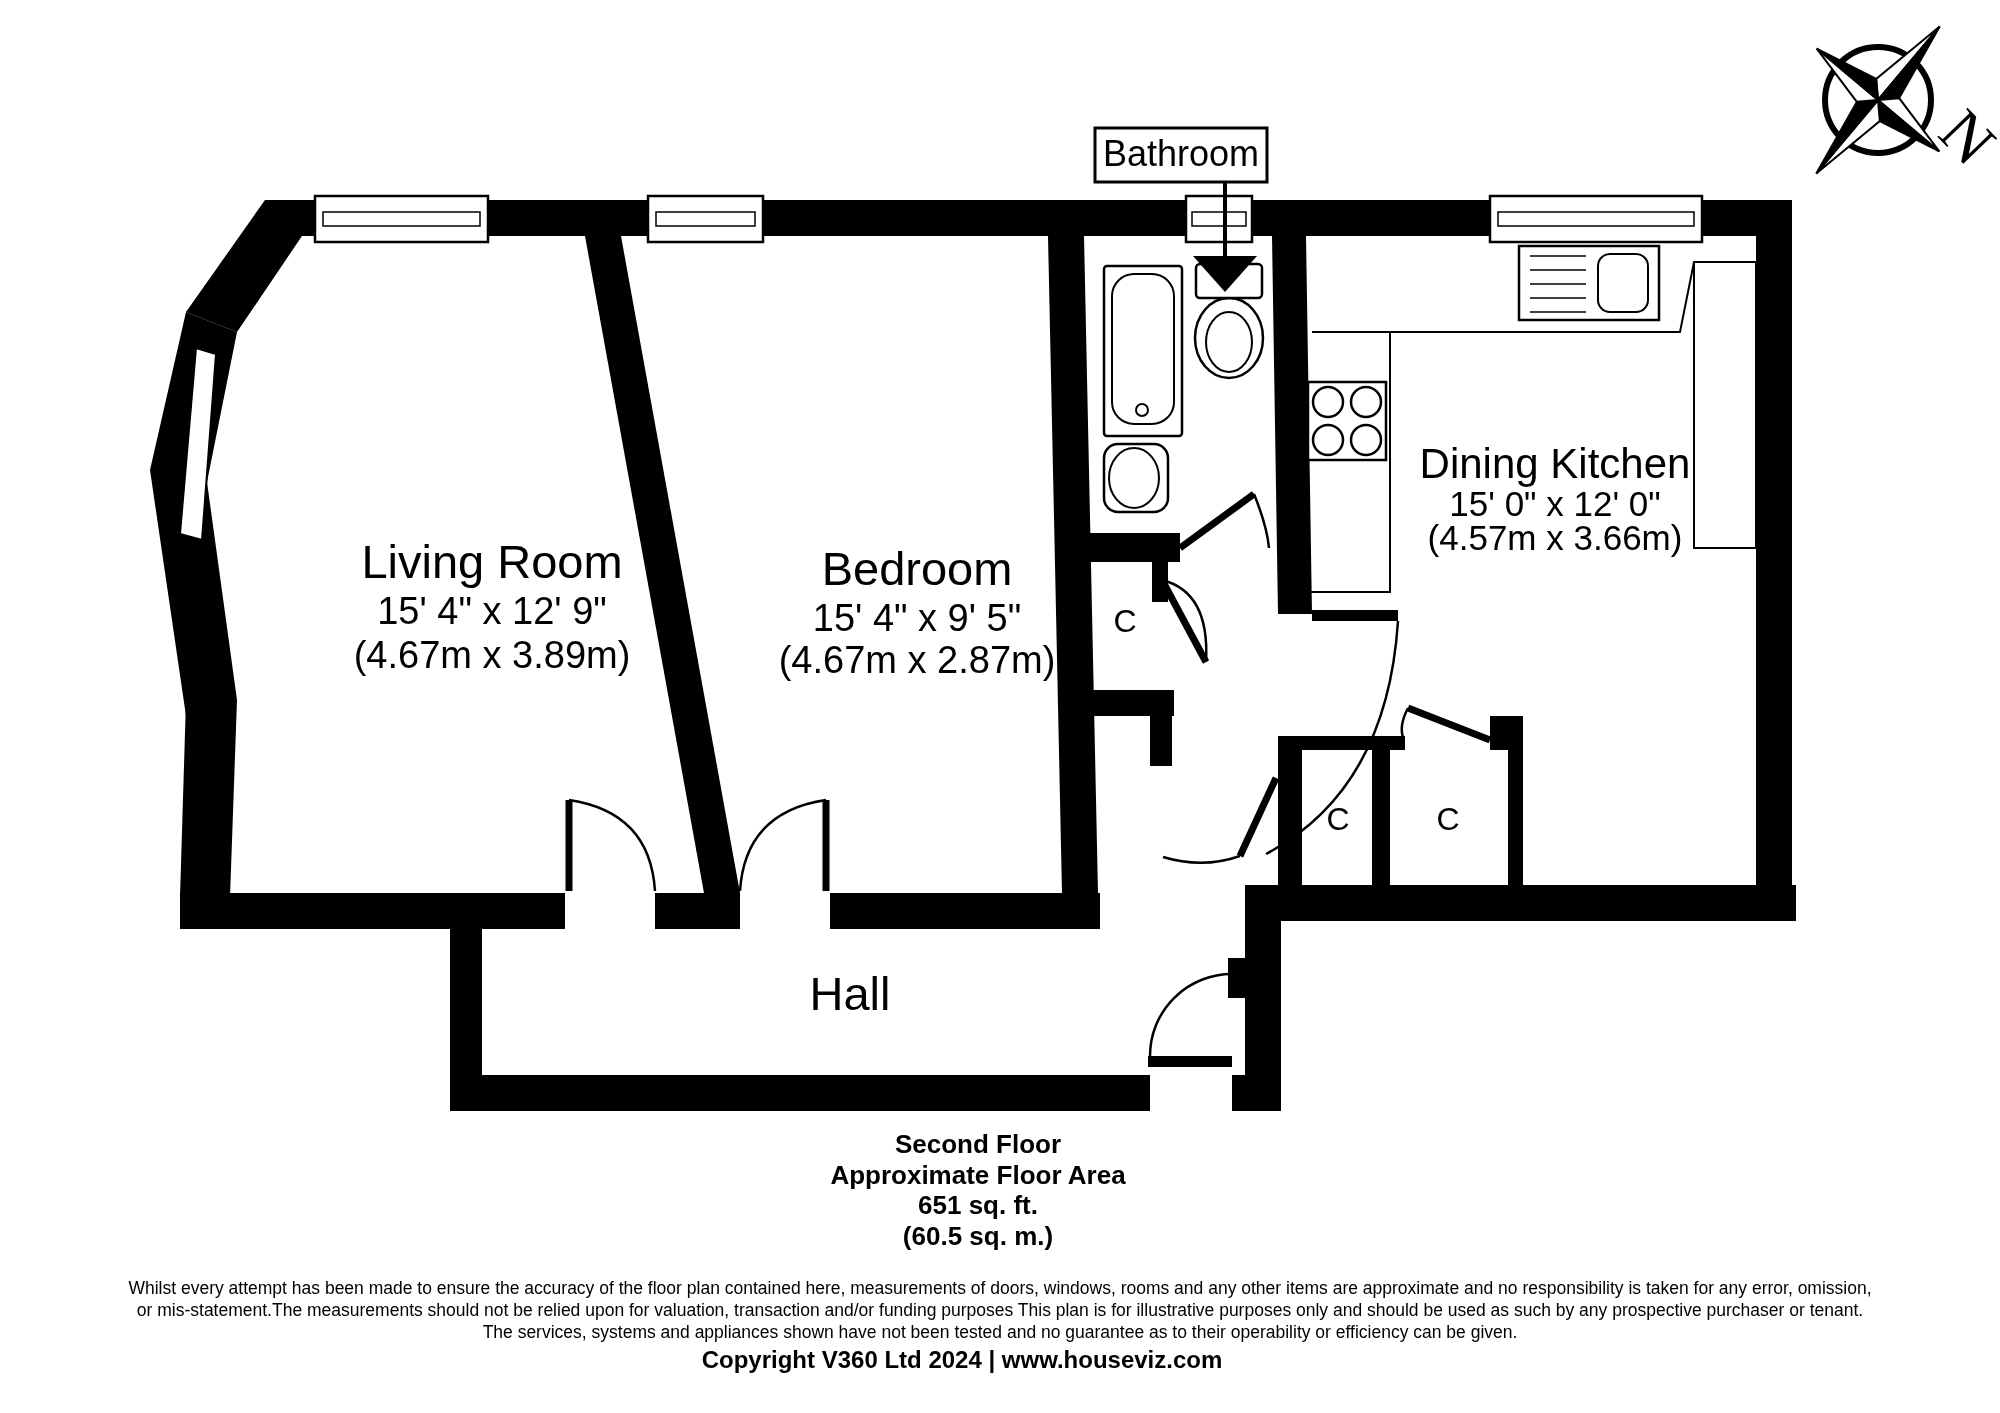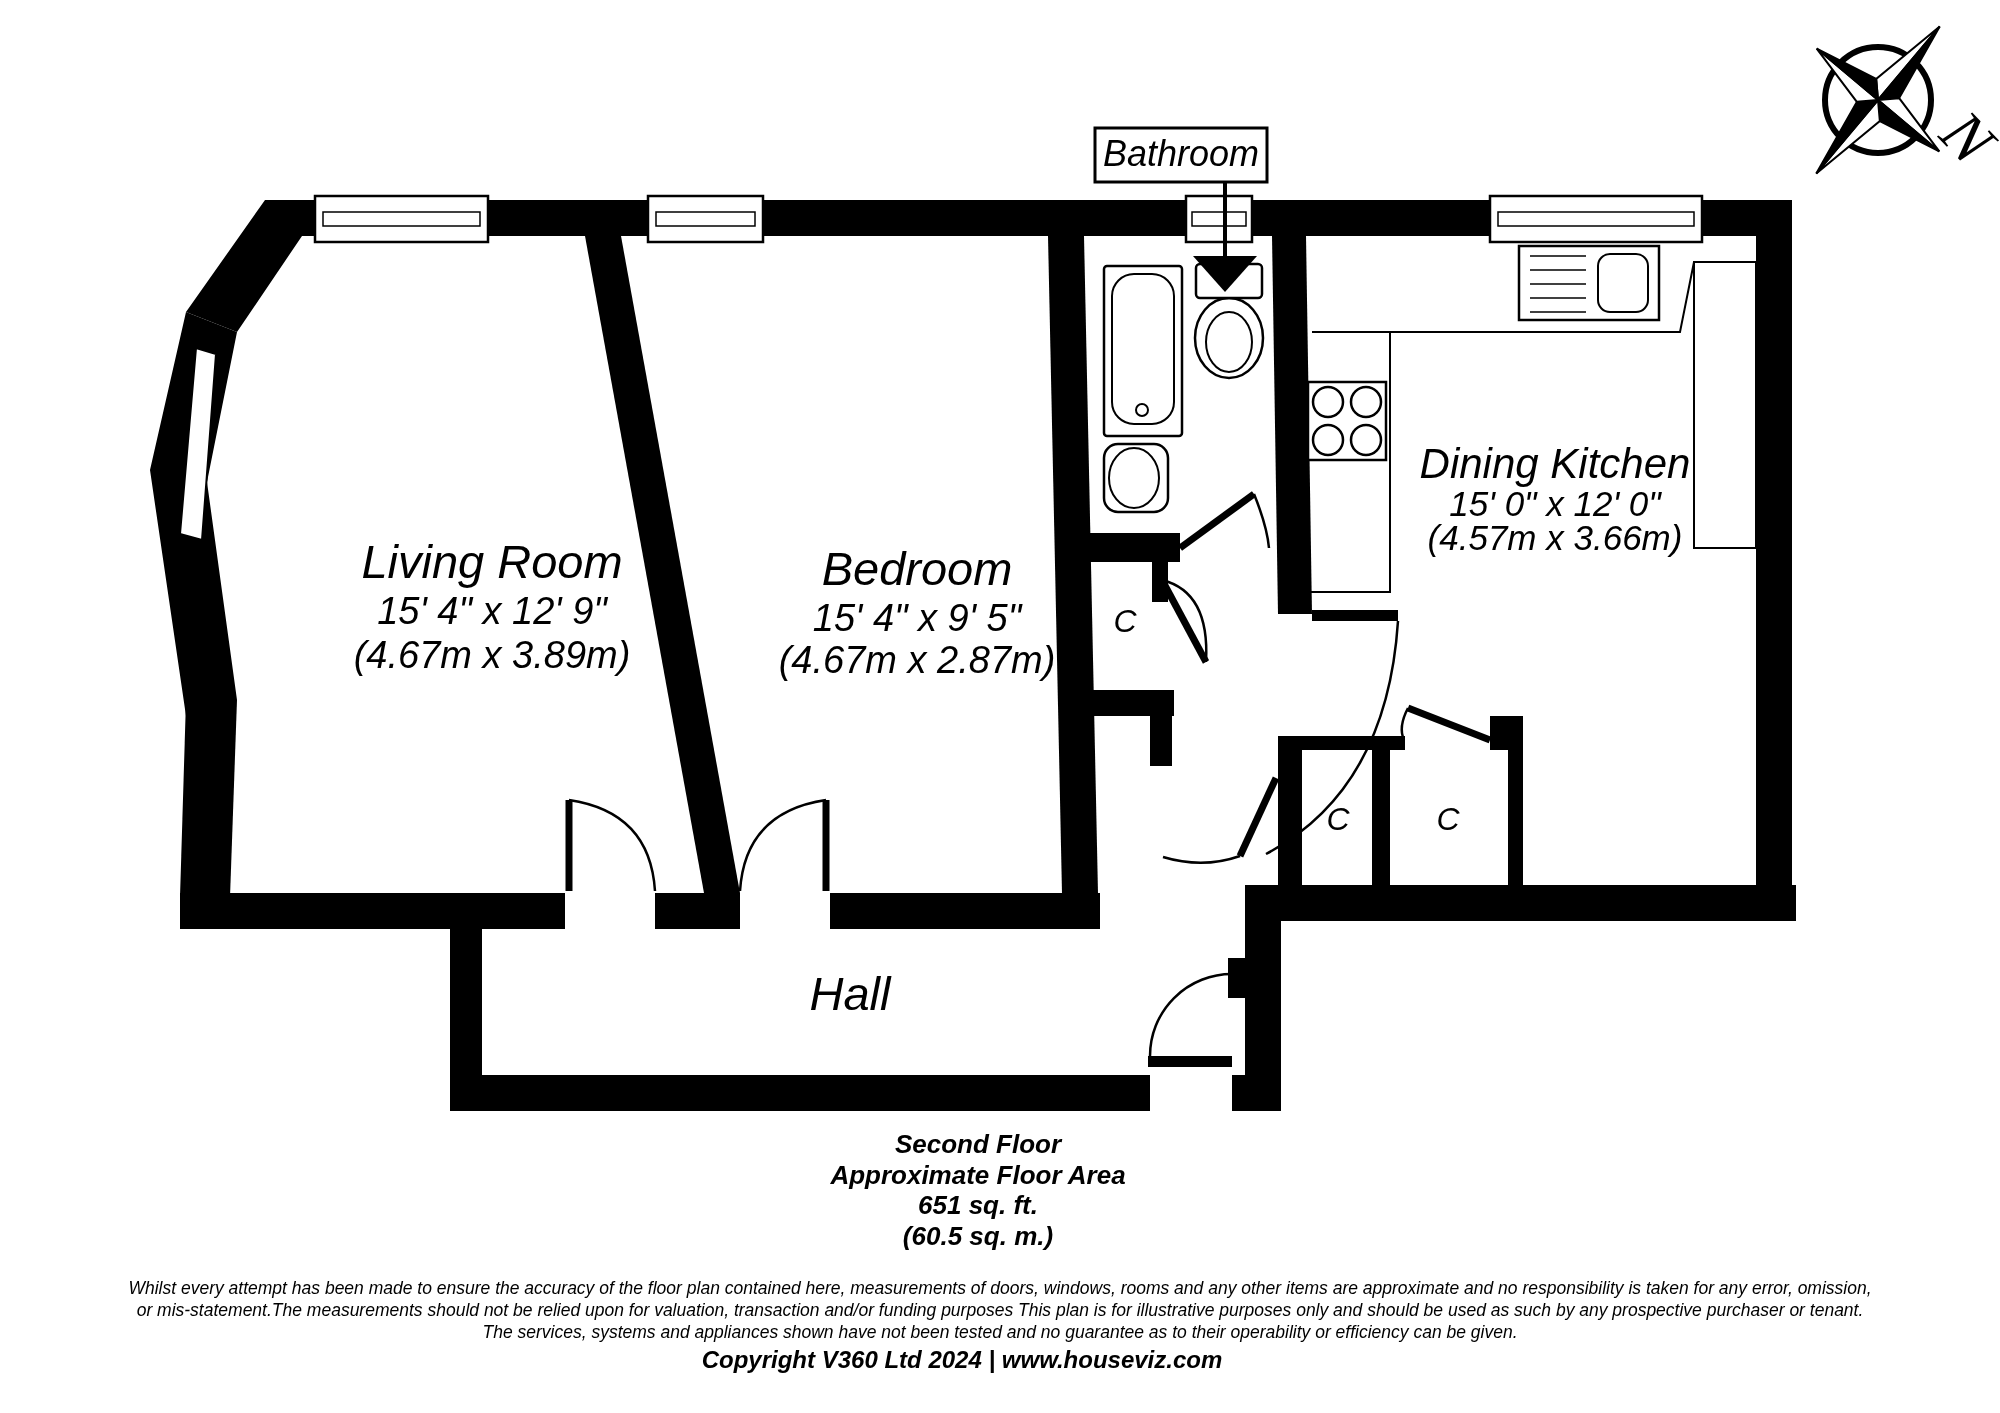--- a/index.html
+++ b/index.html
@@ -1,16 +1,16 @@
 <!DOCTYPE html>
 <html><head>
 <meta charset="utf-8">
 <style>
   html,body{margin:0;padding:0;background:#ffffff;}
-  .canvas{position:relative;width:2000px;height:1413px;background:#ffffff;overflow:hidden;font-style:italic;}
+  .canvas{position:relative;width:2000px;height:1413px;background:#ffffff;overflow:hidden;}
   svg{position:absolute;left:0;top:0;}
   svg text{font-family:"Liberation Sans",sans-serif;fill:#000000;}
   .room-name{font-size:47px;}
   .room-dims{font-size:38px;}
   .k-name{font-size:42px;}
   .k-dims{font-size:35px;}
   .closet-label{font-size:32px;}
   .callout-label{font-size:36px;}
   .hall-label{font-size:47px;}
   .foot-bold{font-size:26px;font-weight:bold;}

